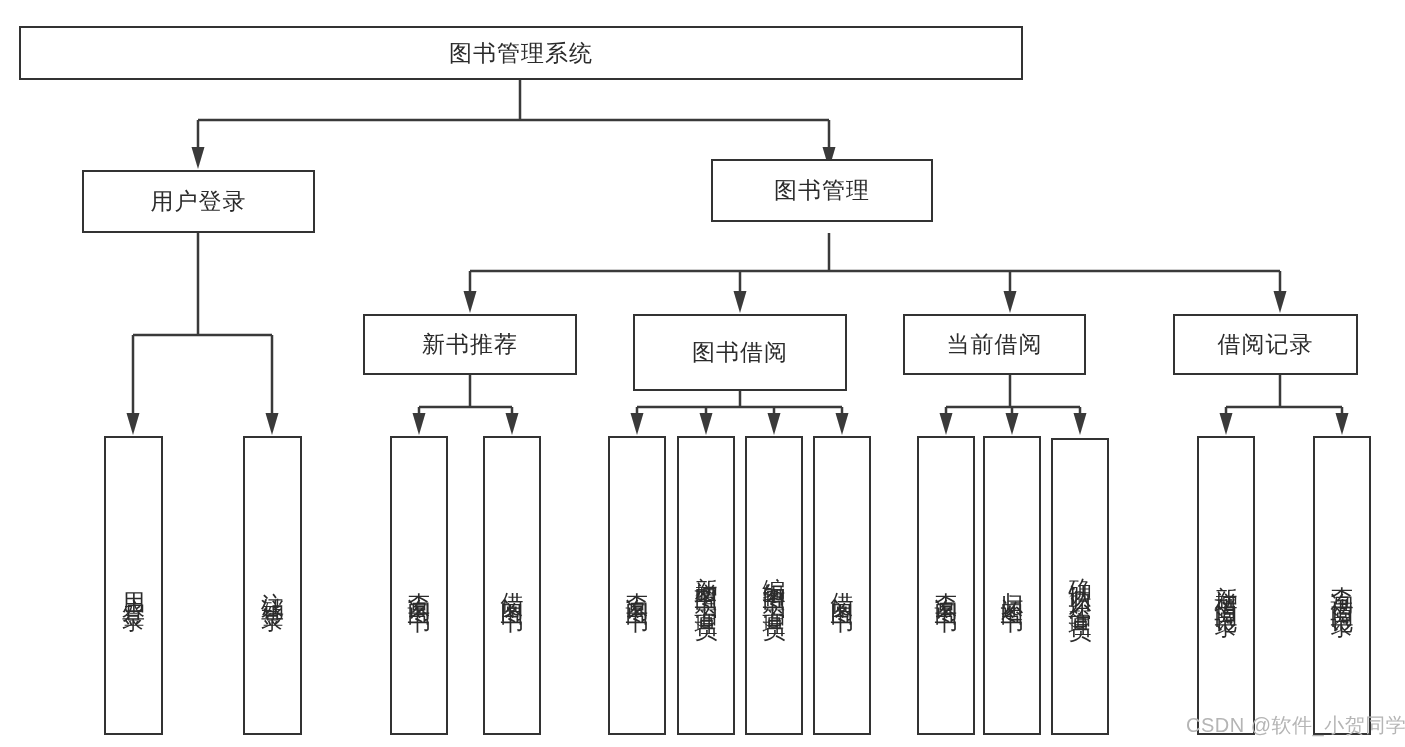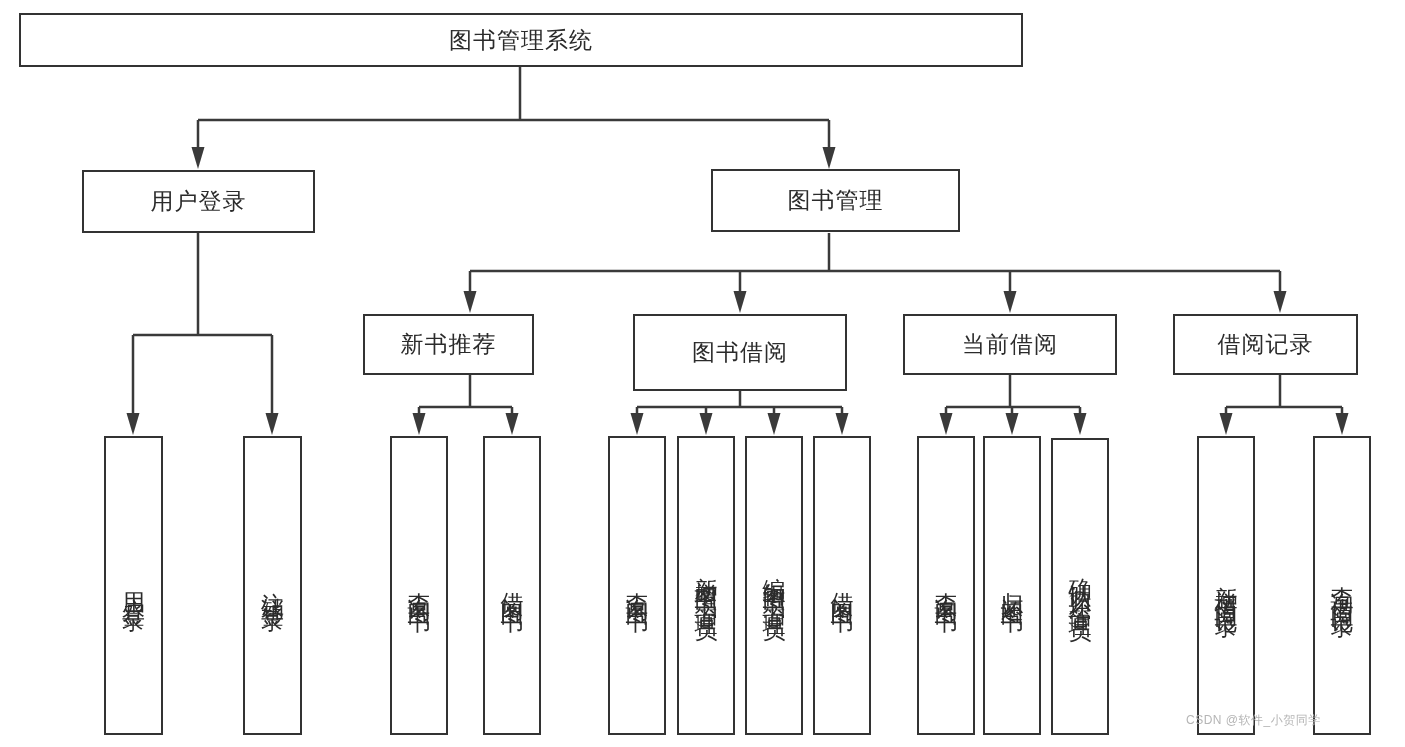--- a/index.html
+++ b/index.html
@@ -43,21 +43,21 @@
     writing-mode:vertical-lr;
     text-orientation:mixed;
     font-size:23px;
     letter-spacing:6px;
     line-height:1;
     white-space:nowrap;
   }
   .watermark{
     position:absolute;
     left:1186px;top:712px;
-    font-size:12px;
+    font-size:20px;
     color:var(--wm);
     letter-spacing:0.5px;
     white-space:nowrap;
     z-index:5;
     text-align:center;
   }
 </style>
 </head>
 <body>
 
@@ -87,38 +87,38 @@
         <polygon points="774,435 767.5,413 780.5,413"></polygon>
         <polygon points="842,435 835.5,413 848.5,413"></polygon>
         <polygon points="946,435 939.5,413 952.5,413"></polygon>
         <polygon points="1012,435 1005.5,413 1018.5,413"></polygon>
         <polygon points="1080,435 1073.5,413 1086.5,413"></polygon>
         <polygon points="1226,435 1219.5,413 1232.5,413"></polygon>
         <polygon points="1342,435 1335.5,413 1348.5,413"></polygon>
       </g>
   </svg>
 
-  <div class="box hbox" style="left:19px;top:13px;width:1004px;height:54px">
+  <div class="box hbox" style="left:19px;top:26px;width:1004px;height:54px">
     <span>图书管理系统</span>
   </div>
 
   <div class="box hbox" style="left:82px;top:170px;width:233px;height:63px">
     <span>用户登录</span>
   </div>
-  <div class="box hbox" style="left:711px;top:169px;width:249px;height:63px">
+  <div class="box hbox" style="left:711px;top:159px;width:222px;height:63px">
     <span>图书管理</span>
   </div>
 
-  <div class="box hbox" style="left:363px;top:314px;width:171px;height:61px">
+  <div class="box hbox" style="left:363px;top:314px;width:214px;height:61px">
     <span>新书推荐</span>
   </div>
   <div class="box hbox" style="left:633px;top:314px;width:214px;height:77px">
     <span>图书借阅</span>
   </div>
-  <div class="box hbox" style="left:903px;top:314px;width:214px;height:61px">
+  <div class="box hbox" style="left:903px;top:314px;width:183px;height:61px">
     <span>当前借阅</span>
   </div>
   <div class="box hbox" style="left:1173px;top:314px;width:185px;height:61px">
     <span>借阅记录</span>
   </div>
 
   <div class="box vbox" style="left:104px;top:436px;width:59px;height:299px">
     <span>用户登录</span>
   </div>
   <div class="box vbox" style="left:243px;top:436px;width:59px;height:299px">

